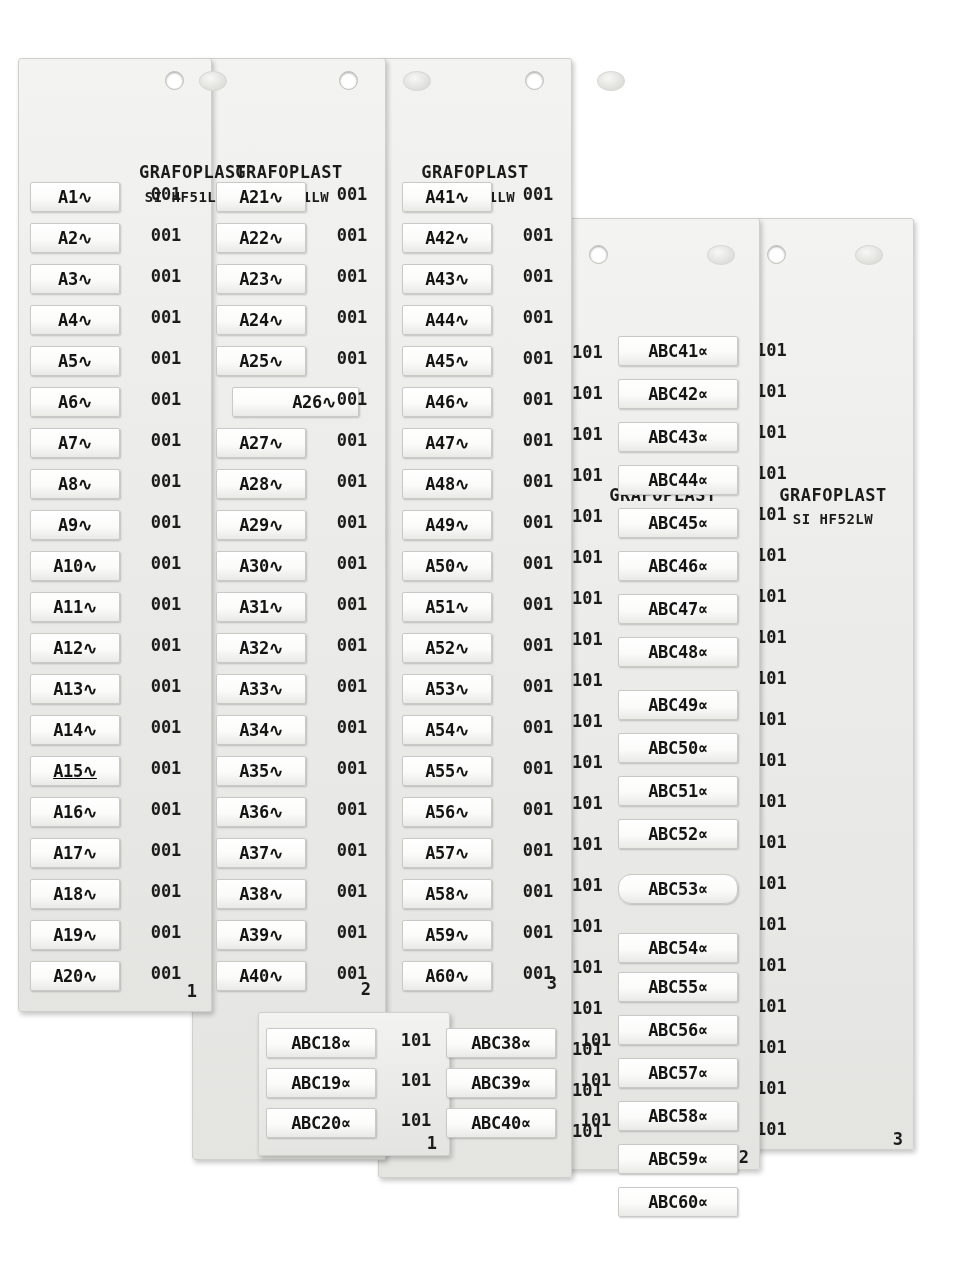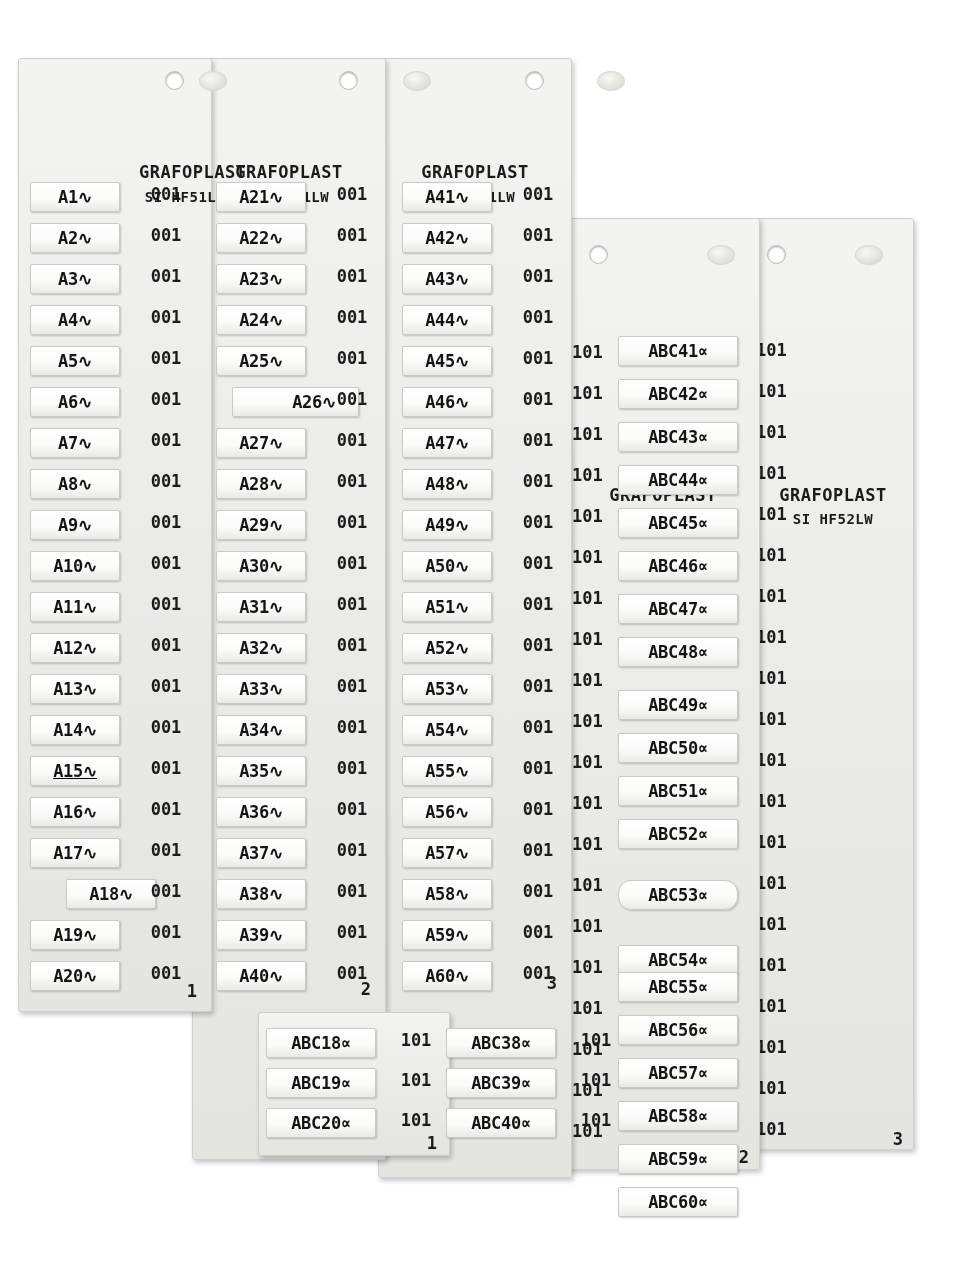--- a/index.html
+++ b/index.html
@@ -157,24 +157,24 @@
       </div>
     <div class="tag" style="position:relative;top:0;margin-bottom:13px;width:118px;">
         <span>ABC50∝</span>
       </div>
     <div class="tag" style="position:relative;top:0;margin-bottom:13px;width:118px;">
         <span>ABC51∝</span>
       </div>
     <div class="tag" style="position:relative;top:0;margin-bottom:13px;width:118px;">
         <span>ABC52∝</span>
       </div>
-    <div class="tag" style="position:relative;top:18px;margin-bottom:13px;width:118px;border-radius:13px;">
+    <div class="tag" style="position:relative;top:12px;margin-bottom:13px;width:118px;border-radius:13px;">
         <span>ABC53∝</span>
       </div>
-    <div class="tag" style="position:relative;top:16px;margin-bottom:13px;width:118px;margin-top:37px;">
+    <div class="tag" style="position:relative;top:4px;margin-bottom:13px;width:118px;margin-top:37px;">
         <span>ABC54∝</span>
       </div>
     <div class="tag" style="position:relative;top:0;margin-bottom:13px;width:118px;">
         <span>ABC55∝</span>
       </div>
     <div class="tag" style="position:relative;top:0;margin-bottom:13px;width:118px;">
         <span>ABC56∝</span>
       </div>
     <div class="tag" style="position:relative;top:0;margin-bottom:13px;width:118px;">
         <span>ABC57∝</span>
@@ -311,21 +311,21 @@
         </div>
         <div class="code" style="left:112px;width:48px;text-align:center;">001</div>
       </div>
     <div style="position:relative;height:41px;">
         <div class="tag" style="left:0;width:88px;">
           <span>A17∿</span>
         </div>
         <div class="code" style="left:112px;width:48px;text-align:center;">001</div>
       </div>
     <div style="position:relative;height:41px;">
-        <div class="tag" style="left:0;width:88px;margin-left:36px;">
+        <div class="tag" style="left:0;width:88px;">
           <span>A18∿</span>
         </div>
         <div class="code" style="left:112px;width:48px;text-align:center;">001</div>
       </div>
     <div style="position:relative;height:41px;">
         <div class="tag" style="left:0;width:88px;">
           <span>A19∿</span>
         </div>
         <div class="code" style="left:112px;width:48px;text-align:center;">001</div>
       </div>

